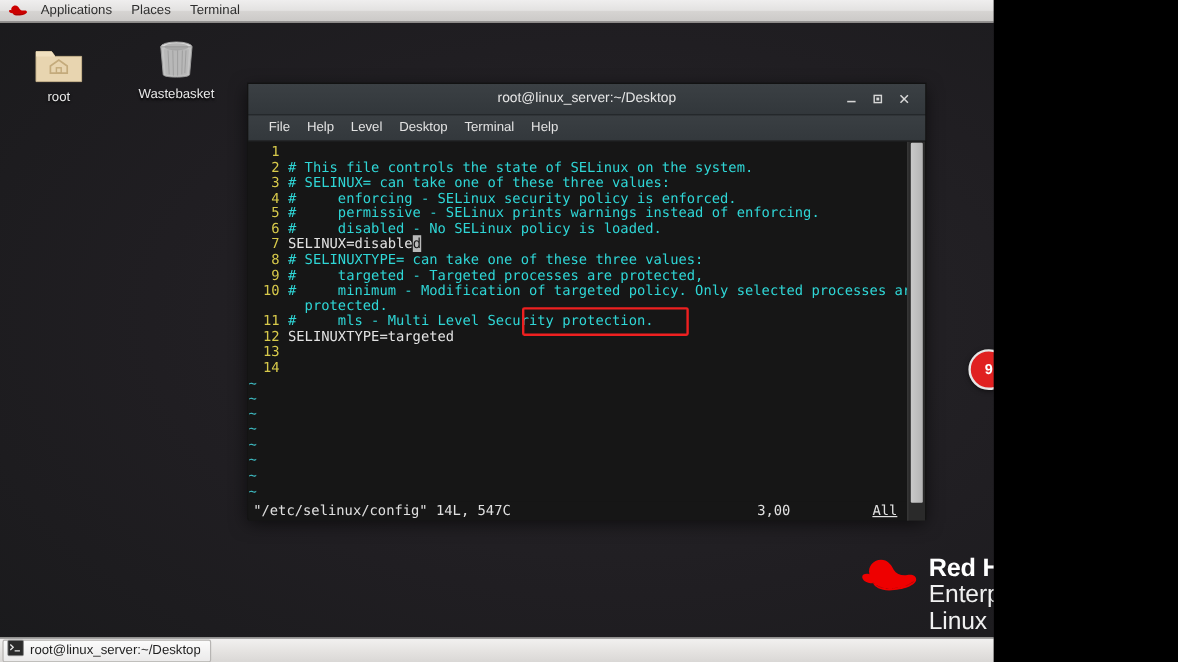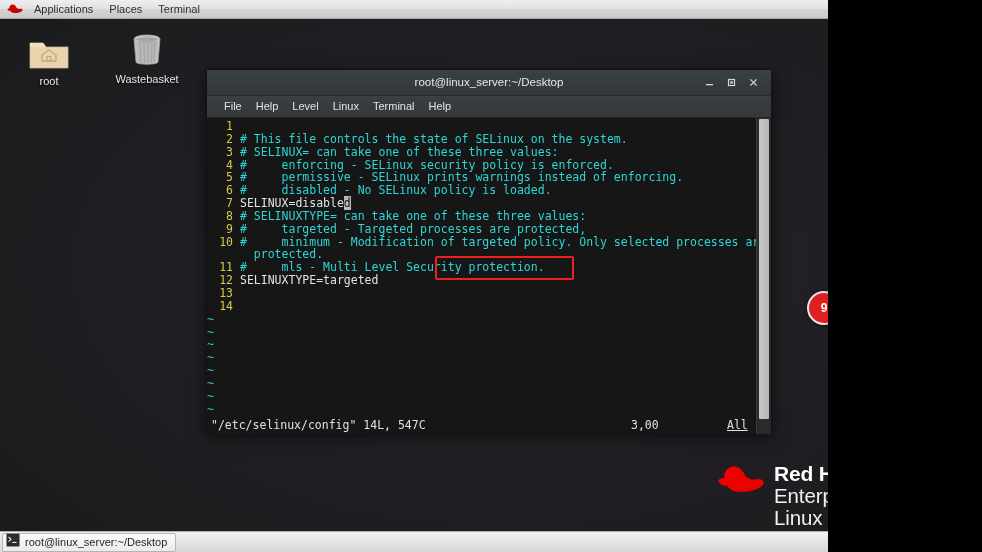--- a/index.html
+++ b/index.html
@@ -405,21 +405,21 @@
               <path d="M1.4,1.4 L7.6,7.6 M7.6,1.4 L1.4,7.6" stroke="#d6d6d6" stroke-width="1.3"></path>
             </svg>
         </div>
       </div>
     </div>
 
     <div id="term-menubar">
       <div class="menu-item">File</div>
       <div class="menu-item">Help</div>
       <div class="menu-item">Level</div>
-      <div class="menu-item">Linux</div>
+      <div class="menu-item">Desktop</div>
       <div class="menu-item">Terminal</div>
       <div class="menu-item">Help</div>
     </div>
 
     <div id="term-body">
       <div id="term-text"><span class="vline"><span class="lnum">1</span><span class="gap"></span><span class="code"></span></span><span class="vline"><span class="lnum">2</span><span class="gap"></span><span class="cmt"># This file controls the state of SELinux on the system.</span></span><span class="vline"><span class="lnum">3</span><span class="gap"></span><span class="cmt"># SELINUX= can take one of these three values:</span></span><span class="vline"><span class="lnum">4</span><span class="gap"></span><span class="cmt">#     enforcing - SELinux security policy is enforced.</span></span><span class="vline"><span class="lnum">5</span><span class="gap"></span><span class="cmt">#     permissive - SELinux prints warnings instead of enforcing.</span></span><span class="vline"><span class="lnum">6</span><span class="gap"></span><span class="cmt">#     disabled - No SELinux policy is loaded.</span></span><span class="vline"><span class="lnum">7</span><span class="gap"></span><span class="code">SELINUX=disable<span class="cursor">d</span></span></span><span class="vline"><span class="lnum">8</span><span class="gap"></span><span class="cmt"># SELINUXTYPE= can take one of these three values:</span></span><span class="vline"><span class="lnum">9</span><span class="gap"></span><span class="cmt">#     targeted - Targeted processes are protected,</span></span><span class="vline"><span class="lnum">10</span><span class="gap"></span><span class="cmt">#     minimum - Modification of targeted policy. Only selected processes are</span></span><span class="vline"><span class="lnum"></span><span class="gap"></span><span class="cmt">  protected.</span></span><span class="vline"><span class="lnum">11</span><span class="gap"></span><span class="cmt">#     mls - Multi Level Security protection.</span></span><span class="vline"><span class="lnum">12</span><span class="gap"></span><span class="code">SELINUXTYPE=targeted</span></span><span class="vline"><span class="lnum">13</span><span class="gap"></span><span class="code"></span></span><span class="vline"><span class="lnum">14</span><span class="gap"></span><span class="code"></span></span><span class="vline"><span class="tilde">~</span></span><span class="vline"><span class="tilde">~</span></span><span class="vline"><span class="tilde">~</span></span><span class="vline"><span class="tilde">~</span></span><span class="vline"><span class="tilde">~</span></span><span class="vline"><span class="tilde">~</span></span><span class="vline"><span class="tilde">~</span></span><span class="vline"><span class="tilde">~</span></span></div>
 
       <div id="term-status">
         <span id="st-file">"/etc/selinux/config" 14L, 547C</span>
         <span id="st-pos">3,00</span>

